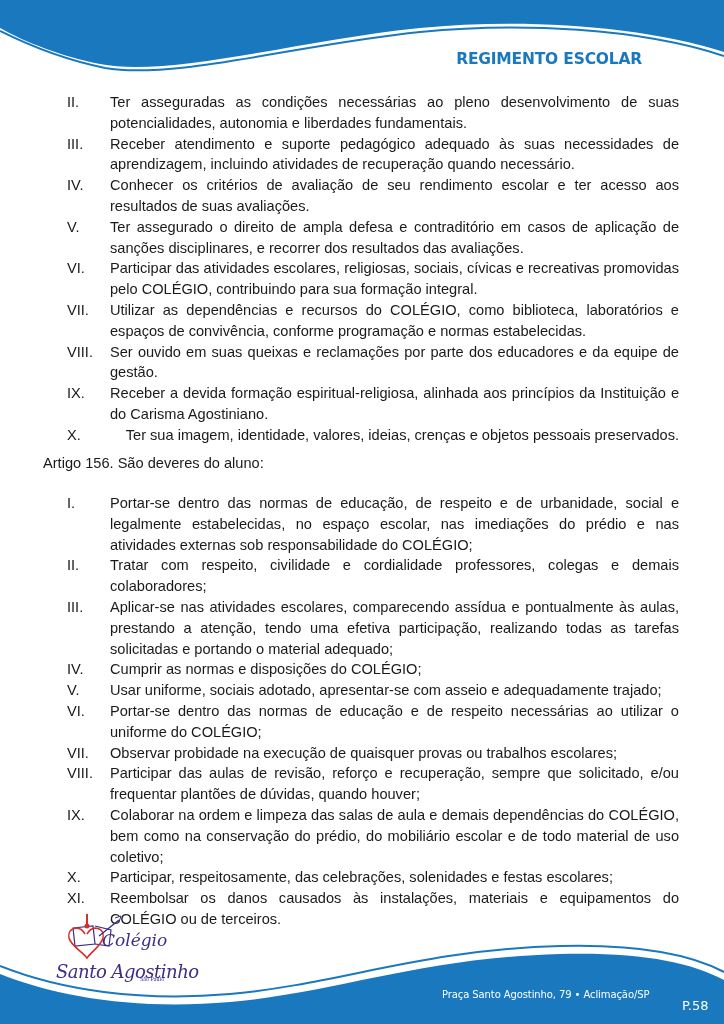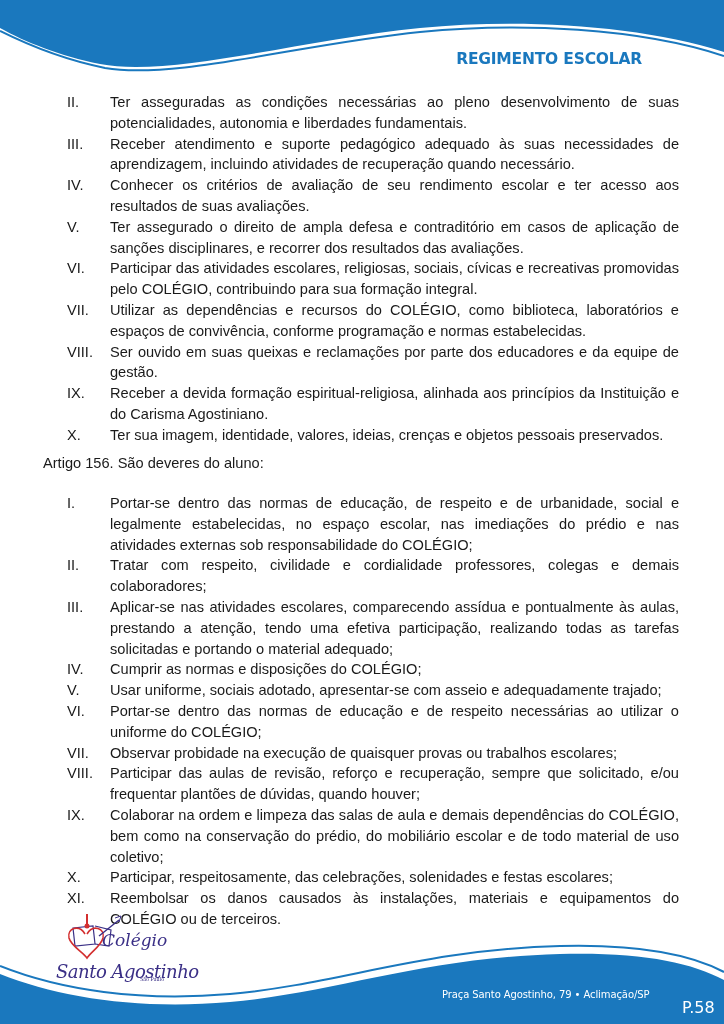--- a/index.html
+++ b/index.html
@@ -12,34 +12,34 @@
     .header-wave { position: absolute; left: 0; top: 0; width: 724px; height: 80px; }
     .doc-title {
       position: absolute; right: 82px; top: 50px;
       font-family: "DejaVu Sans", sans-serif; font-weight: bold;
       font-size: 15.5px; letter-spacing: -0.2px; color: #1a78be; margin-left: 44px;
     }
     .list { position: absolute; left: 67px; width: 612px; }
     .item { display: flex; font-size: 14.6px; line-height: 20.8px; }
     .num { width: 43px; flex: none; }
     .txt { flex: 1; text-align: justify; }
-    .txt.last-left { text-align: left; }
+    .txt.last-left { text-align: right; }
     .article {
       position: absolute; left: 43px; top: 453px;
       font-size: 14.6px; line-height: 20.8px;
     }
     .footer-wave { position: absolute; left: 0; top: 940px; width: 724px; height: 84px; }
     .address {
       position: absolute; left: 442px; top: 988px;
       font-family: "DejaVu Sans", sans-serif; font-size: 10px; line-height: 14px;
       color: #ffffff; letter-spacing: -0.1px;
     }
     .page-num {
       position: absolute; left: 682px; top: 998px;
-      font-family: "DejaVu Sans", sans-serif; font-size: 16px; color: #ffffff; text-align: center;
+      font-family: "DejaVu Sans", sans-serif; font-size: 13px; color: #ffffff; text-align: center;
     }
     .logo { position: absolute; left: 55px; top: 908px; width: 130px; height: 80px; }
     .logo-text1 {
       position: absolute; left: 102px; top: 930px;
       font-family: "DejaVu Serif", serif; font-style: italic; font-size: 17px; color: #3a2f86; text-align: center;
     }
     .logo-text2 {
       position: absolute; left: 56px; top: 947px;
       font-family: "DejaVu Serif", serif; font-style: italic; font-size: 18px; color: #3a2f86;
       letter-spacing: -0.5px;

